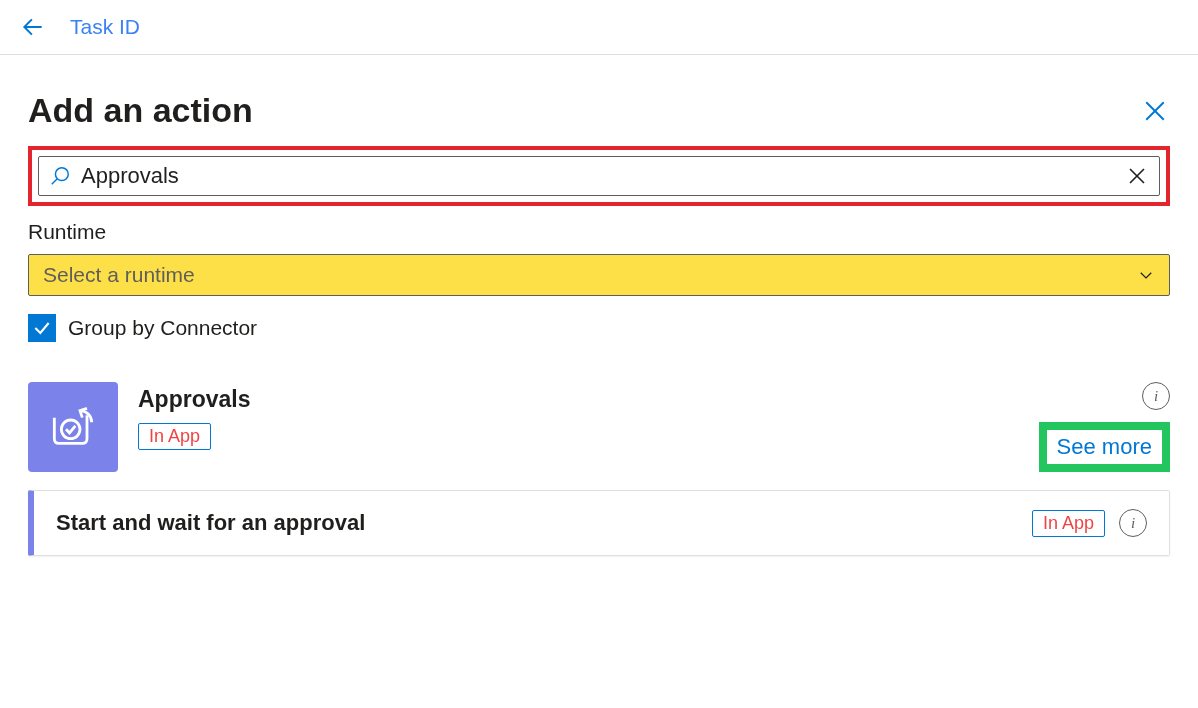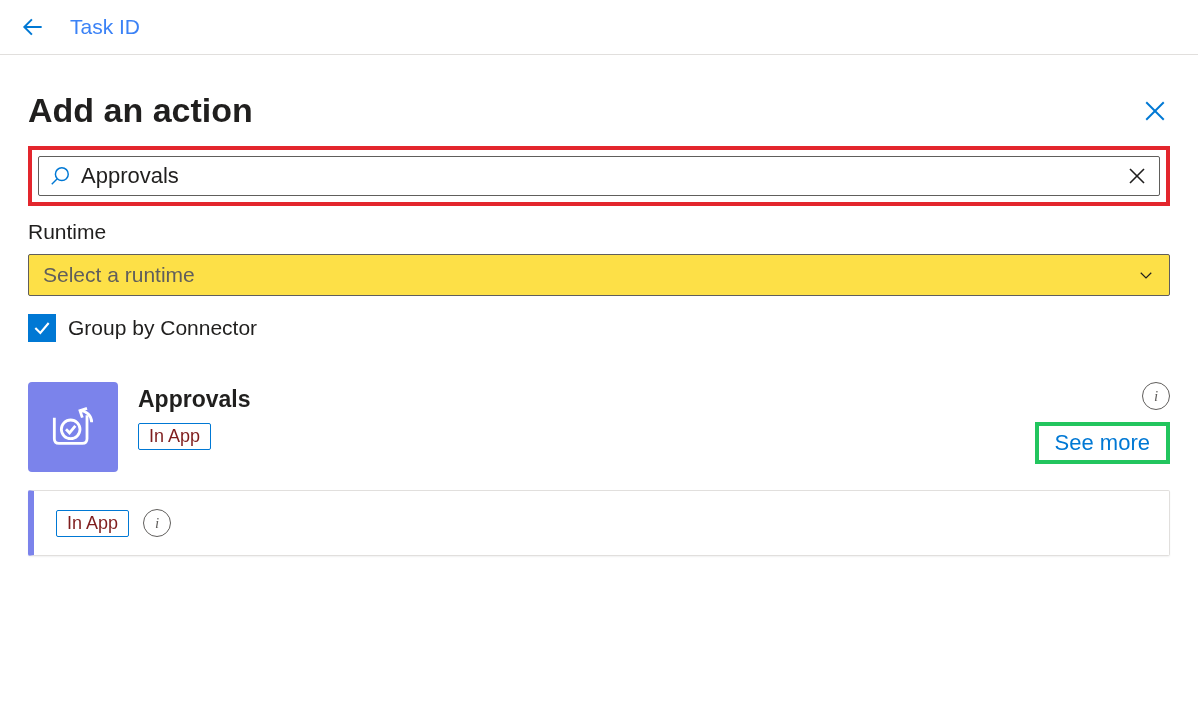--- a/index.html
+++ b/index.html
@@ -206,21 +206,21 @@
       padding-top: 4px;
     }
     .connector-name {
       font-size: 23px;
       font-weight: 600;
       color: #201f1e;
     }
     .inapp-badge {
       display: inline-block;
       border: 1.5px solid #0078d4;
-      color: #7f1d1d;
+      color: #ef4444;
       padding: 2px 10px;
       font-size: 18px;
       border-radius: 2px;
       width: fit-content;
     }
     .connector-right {
       display: flex;
       flex-direction: column;
       align-items: flex-end;
       gap: 12px;
@@ -233,22 +233,22 @@
       display: flex;
       align-items: center;
       justify-content: center;
       font-size: 15px;
       color: #605e5c;
       font-style: italic;
       font-family: Georgia, serif;
       cursor: pointer;
     }
     .see-more-wrap {
-      border: 4px solid #22c55e;
-      padding: 4px 16px;
+      border: 8px solid #22c55e;
+      padding: 4px 10px;
     }
     .see-more {
       color: #0078d4;
       font-size: 22px;
       cursor: pointer;
     }
     .action-card {
       display: flex;
       align-items: center;
       justify-content: space-between;
@@ -353,19 +353,20 @@
     </div>
     <div class="connector-right">
       <div class="info-circle">i</div>
       <div class="see-more-wrap">
         <span class="see-more">See more</span>
       </div>
     </div>
   </div>
 
   <div class="action-card">
+    <div class="action-title">Start and wait for an approval</div>
     <div class="action-right">
       <div class="inapp-badge">In App</div>
       <div class="info-circle">i</div>
     </div>
   </div>
 
 </div>
 
 </body></html>

